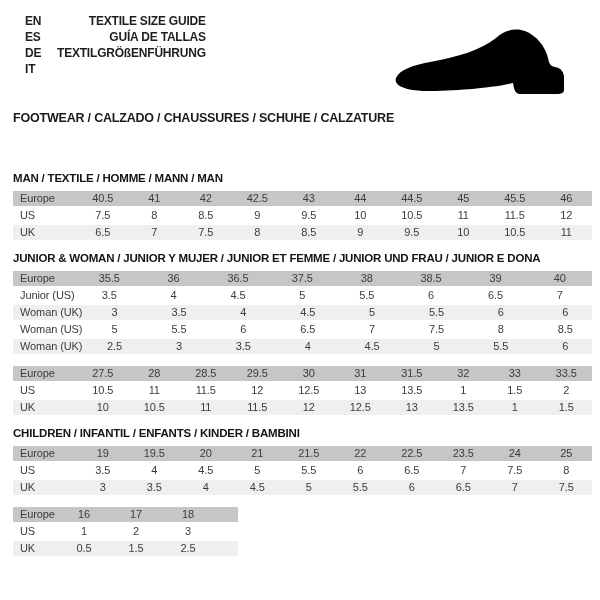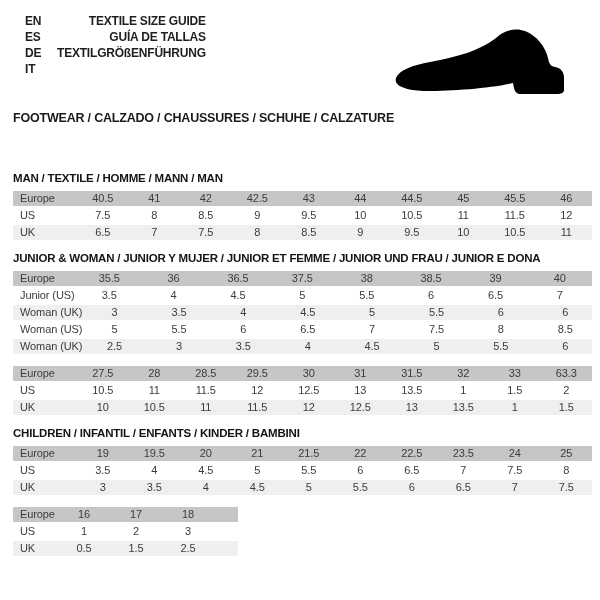--- a/index.html
+++ b/index.html
@@ -209,21 +209,21 @@
             <span class="lab">Europe</span>
             <span class="val" style="flex: 0 0 51.5px;">27.5</span>
             <span class="val" style="flex: 0 0 51.5px;">28</span>
             <span class="val" style="flex: 0 0 51.5px;">28.5</span>
             <span class="val" style="flex: 0 0 51.5px;">29.5</span>
             <span class="val" style="flex: 0 0 51.5px;">30</span>
             <span class="val" style="flex: 0 0 51.5px;">31</span>
             <span class="val" style="flex: 0 0 51.5px;">31.5</span>
             <span class="val" style="flex: 0 0 51.5px;">32</span>
             <span class="val" style="flex: 0 0 51.5px;">33</span>
-            <span class="val" style="flex: 0 0 51.5px;">63.3</span>
+            <span class="val" style="flex: 0 0 51.5px;">33.5</span>
           </div>
           <div class="trow">
             <span class="lab">US</span>
             <span class="val" style="flex: 0 0 51.5px;">10.5</span>
             <span class="val" style="flex: 0 0 51.5px;">11</span>
             <span class="val" style="flex: 0 0 51.5px;">11.5</span>
             <span class="val" style="flex: 0 0 51.5px;">12</span>
             <span class="val" style="flex: 0 0 51.5px;">12.5</span>
             <span class="val" style="flex: 0 0 51.5px;">13</span>
             <span class="val" style="flex: 0 0 51.5px;">13.5</span>

